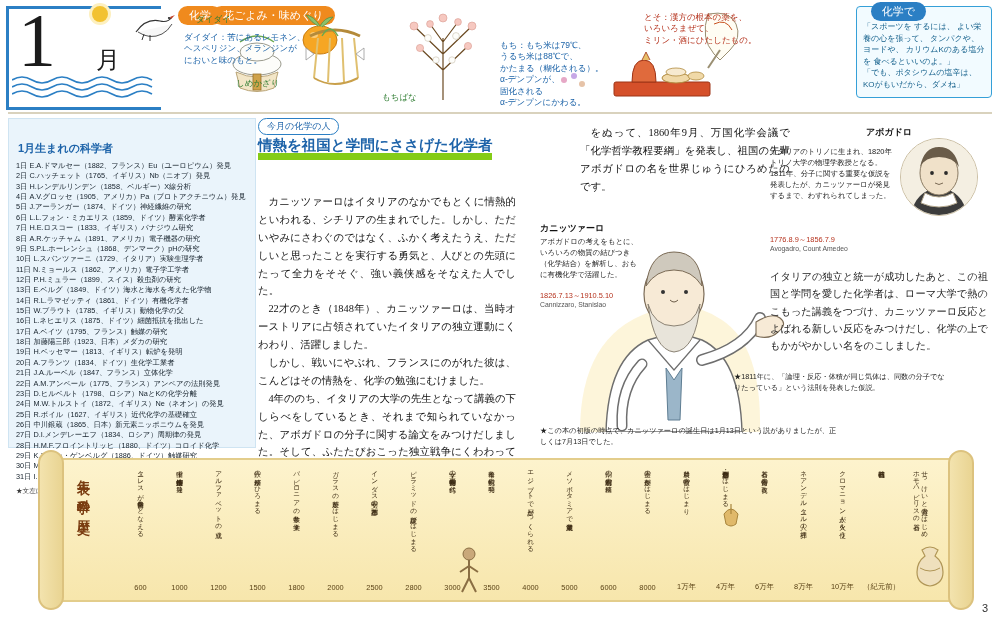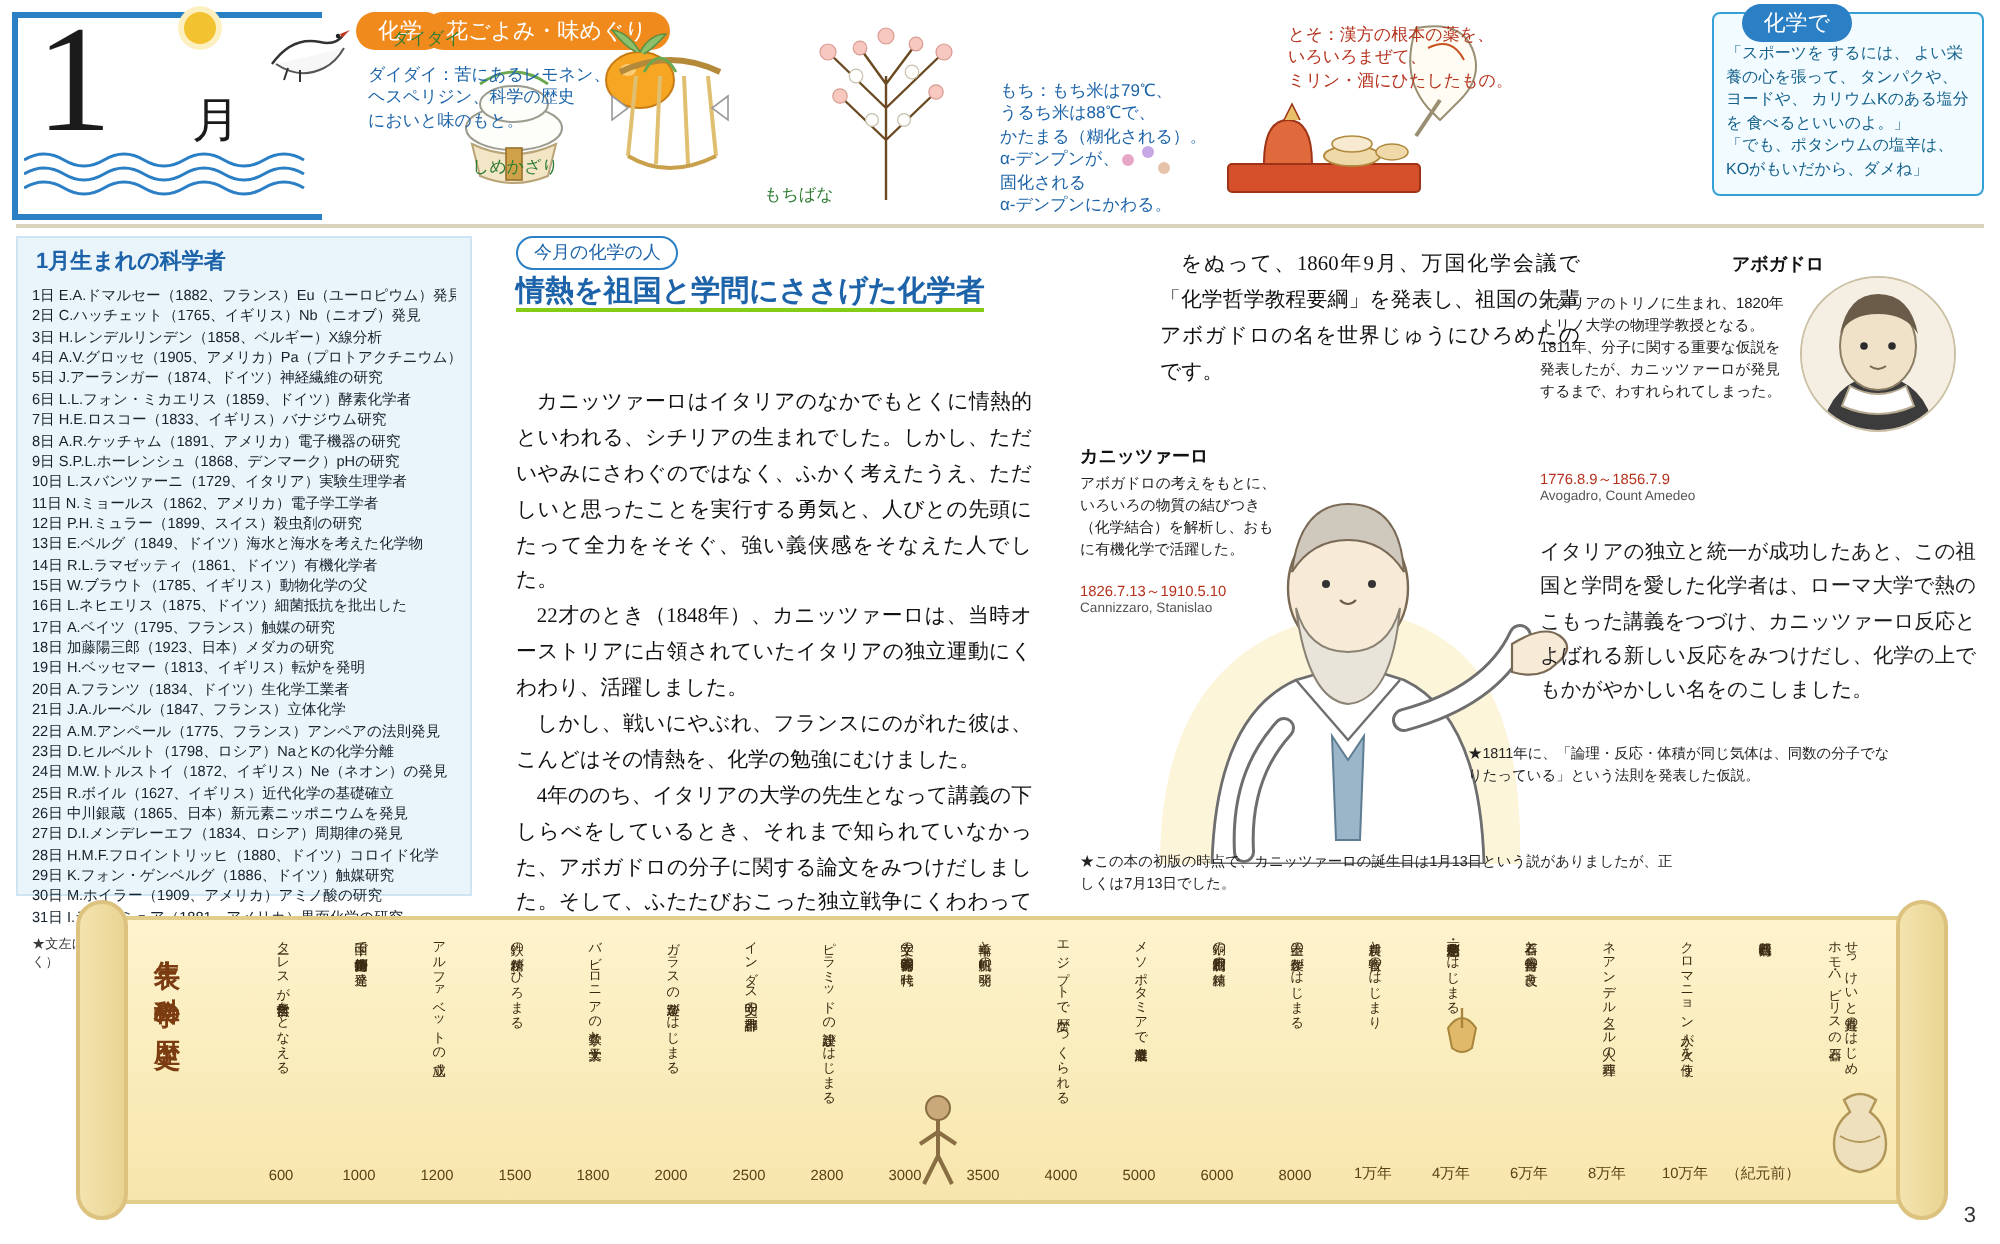--- a/index.html
+++ b/index.html
@@ -51,40 +51,40 @@
     border:1.5px solid #35a0d8;border-radius:4px;background:#f2fbff;
     font-size:8px;line-height:1.45;padding:14px 6px 4px 6px;color:#15618c;
     box-sizing:border-box;white-space:pre-line;
   }
 
   
   .hr-main{position:absolute;left:8px;top:112px;width:984px;height:2px;background:#d9d2bd;}
 
   
   .left-col{
-    position:absolute;left:8px;top:118px;width:228px;height:330px;
-    background:#eaf4fb;border:1px solid #cfe4f2;box-sizing:border-box;padding:2px 7px;
+    position:absolute;left:8px;top:118px;width:248px;height:330px;
+    background:#eaf4fb;border:1px solid #cfe4f2;box-sizing:border-box;padding:20px 7px;
   }
   .left-title{color:#1d63a9;font-size:11px;font-weight:bold;margin:2px 0 5px 2px;}
   .bd-list{font-size:7.3px;line-height:1.42;color:#15212b;}
   .bd-list div{white-space:nowrap;overflow:hidden;}
   .bd-foot{font-size:6.6px;color:#3b3b3b;margin-top:4px;line-height:1.4;}
 
   
   .art-badge{
     position:absolute;left:258px;top:118px;
     border:1px solid #2b7fc4;border-radius:9px;color:#1d63a9;
     font-size:9px;padding:1px 8px;background:#fff;font-family:Liberation Serif, serif;
   }
   .art-title{
     position:absolute;left:258px;top:136px;width:260px;
     color:#1d63a9;font-size:14.5px;font-weight:bold;
     font-family:"Liberation Serif", serif;
   }
-  .art-title .u{border-bottom:2px solid #84cc16;}
+  .art-title .u{border-bottom:7px solid #84cc16;}
   .col{
     position:absolute;font-size:10.4px;line-height:1.72;
     font-family:"Liberation Serif", serif;color:#111;text-align:justify;
   }
   .col p{margin:0 0 0 0;text-indent:1em;}
   .col1{left:258px;top:149px;width:258px;margin-top:44px;}
   .col2{left:540px;top:124px;width:210px;margin-left:40px;}
 
   
   .portrait-circle{
@@ -243,21 +243,21 @@
     </svg>
 
     <div class="tag tag-blue" style="right:74px;top:2px;z-index:3">
       <span>化学で</span>
     </div>
     <div class="note-box">「スポーツを するには、 よい栄養の心を張って、 タンパクや、ヨードや、 カリウムKのある塩分を 食べるといいのよ。」
 「でも、ポタシウムの塩辛は、 KOがもいだから、ダメね」</div>
 
     <div class="cap cap-g" style="left:196px;top:14px">ダイダイ</div>
     <div class="cap cap-b" style="left:184px;top:32px">ダイダイ：苦にあるレモネン、
-ヘスペリジン、科学の歴史
+ヘスペリジン、メランジンが
 においと味のもと。</div>
     <div class="cap cap-g" style="left:236px;top:78px">しめかざり</div>
     <div class="cap cap-g" style="left:382px;top:92px">もちばな</div>
     <div class="cap cap-b" style="left:500px;top:40px">もち：もち米は79℃、
 うるち米は88℃で、
 かたまる（糊化される）。
 α-デンプンが、
 固化される
 α-デンプンにかわる。</div>
     <div class="cap cap-r" style="left:644px;top:12px">とそ：漢方の根本の薬を、

